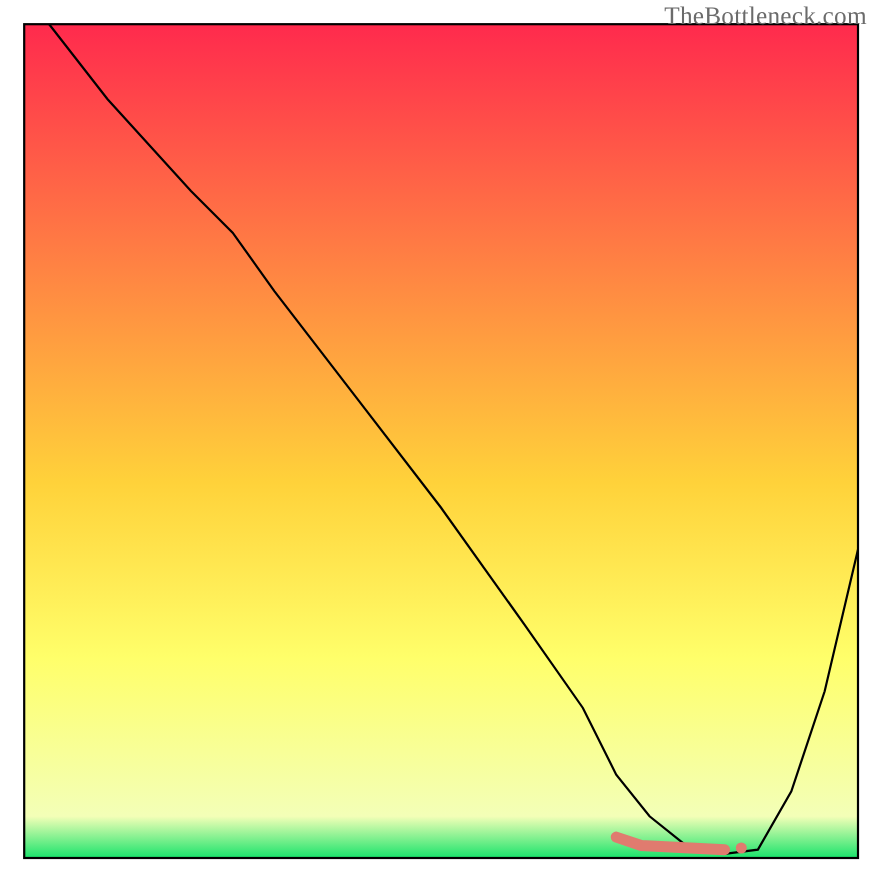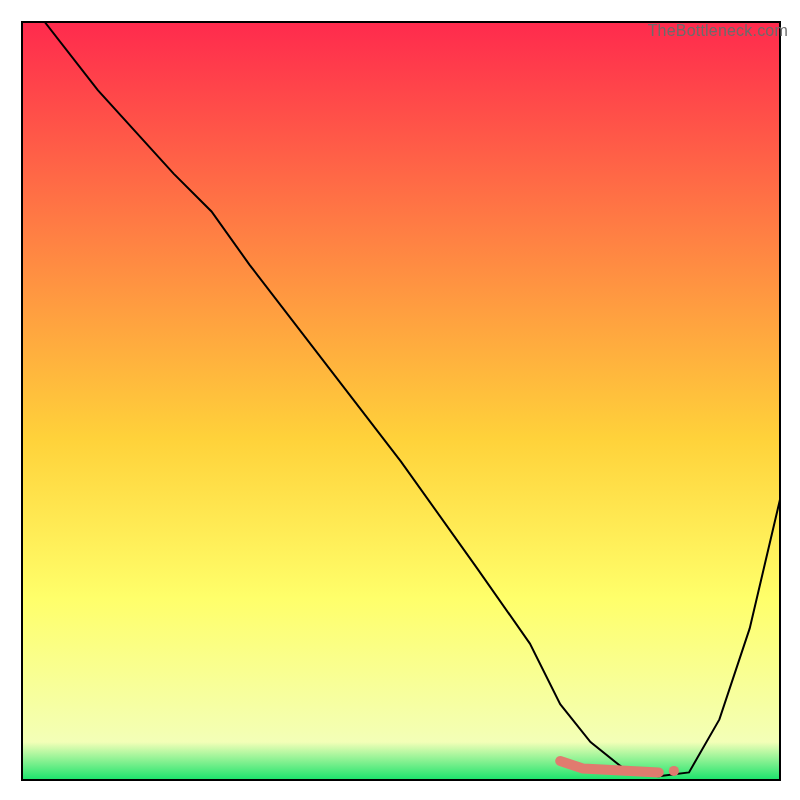--- a/index.html
+++ b/index.html
@@ -2,26 +2,25 @@
 <html><head>
 <meta charset="utf-8">
 <style>
   * { margin: 0; padding: 0; box-sizing: border-box; }
   html, body { width: 800px; height: 800px; overflow: hidden; background: #fff; }
   .wrap { position: relative; width: 800px; height: 800px; }
   .watermark {
     position: absolute;
     top: 2px;
     right: 12px;
-    font-family: Liberation Sans, sans-serif;
-    font-size: 16px;
+    font-family: Liberation Serif, serif;
+    font-size: 23px;
     color: #6b6b6b;
     letter-spacing: 0.2px;
     z-index: 3;
-    margin-top: 20px;
   }
   svg.plot { position: absolute; inset: 0; width: 800px; height: 800px; }
   .frame { fill: none; stroke: #000; stroke-width: 2; }
   .curve { fill: none; stroke: #000; stroke-width: 2; }
   .lowband { fill: none; stroke: #e07b6f; stroke-width: 10; stroke-linecap: round; }
   .dot { fill: #e07b6f; }
 </style>
 </head>
 <body>
 <div class="wrap">

